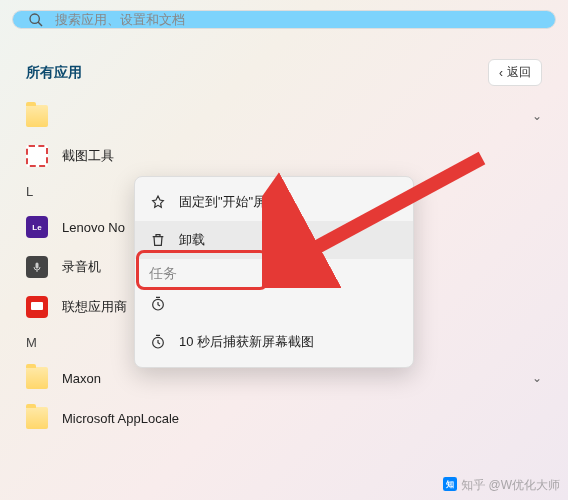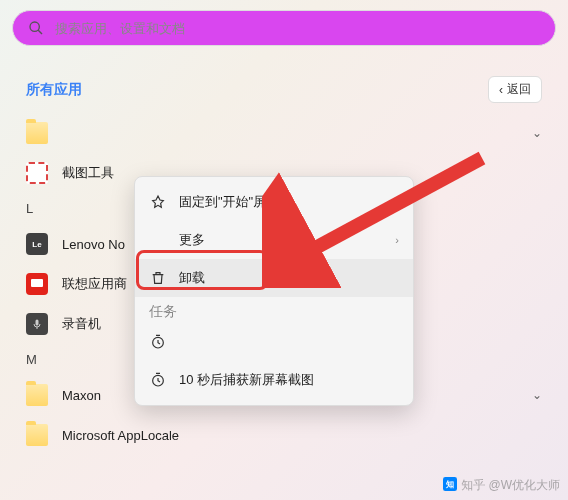--- a/index.html
+++ b/index.html
@@ -5,62 +5,62 @@
 * { margin: 0; padding: 0; box-sizing: border-box; font-family: "Segoe UI", "Microsoft YaHei", sans-serif; }
 body {
   width: 568px;
   height: 500px;
   background: linear-gradient(135deg, #f0f4f0 0%, #f5f0e8 30%, #f8ecec 60%, #f0e8f0 100%);
   position: relative;
   overflow: hidden;
 }
 .search-bar {
   margin: 10px 12px;
-  height: 36px;
-  background: #d946ef;
+  height: 19px;
+  background: #7dd3fc;
   border: 1px solid #ddd;
   border-radius: 18px;
   display: flex;
   align-items: center;
   padding: 0 14px;
   gap: 10px;
 }
 .search-bar input {
   border: none; outline: none; flex: 1;
   font-size: 13px; color: #333; background: transparent;
 }
 .search-bar input::placeholder { color: #888; }
 .header-row {
   display: flex;
   justify-content: space-between;
   align-items: center;
   padding: 20px 26px 10px 26px;
 }
-.header-title { font-size: 14px; font-weight: 600; color: #3b82f6; }
+.header-title { font-size: 14px; font-weight: 600; color: #0c4a6e; }
 .back-btn {
   display: flex; align-items: center; gap: 4px;
   background: #fff; border: 1px solid #ddd;
   border-radius: 6px; padding: 4px 10px;
   font-size: 12px; color: #333; cursor: pointer;
 }
 .app-list { padding: 0 14px; }
 .app-row {
   display: flex; align-items: center;
   height: 40px; padding: 0 12px;
   gap: 14px; border-radius: 4px;
 }
 .app-icon {
   width: 22px; height: 22px;
   display: flex; align-items: center; justify-content: center;
   border-radius: 4px; flex-shrink: 0;
 }
 .folder-icon { background: linear-gradient(180deg, #ffe9a8, #ffd76b); border-radius: 2px; position: relative; }
 .folder-icon::before { content: ""; position: absolute; top: -3px; left: 0; width: 10px; height: 4px; background: #ffd76b; border-radius: 2px 2px 0 0; }
 .snip-icon { background: #fff; border: 2px dashed #d44; border-radius: 3px; position: relative; }
-.lenovo-icon { background: #404040; color: #fff; font-size: 8px; font-weight: bold; }
+.lenovo-icon { background: #4c1d95; color: #fff; font-size: 8px; font-weight: bold; }
 .store-icon { background: #e2231a; border-radius: 4px; position: relative; }
 .store-icon::after { content:""; position:absolute; top:6px; left:5px; width:12px; height:8px; background:#fff; border-radius:1px; }
 .mic-icon { background: #444; border-radius: 4px; }
 .app-label { font-size: 13px; color: #222; flex: 1; }
 .section-letter {
   font-size: 13px; color: #444; font-weight: 500;
   padding: 8px 26px;
 }
 .chevron { color: #666; font-size: 12px; margin-left: auto; }
 .context-menu {
@@ -144,33 +144,33 @@
 </div>
 
 <div class="section-letter">L</div>
 
 <div class="app-list">
   <div class="app-row">
     <div class="app-icon lenovo-icon">Le</div>
     <div class="app-label">Lenovo No</div>
   </div>
   <div class="app-row">
-    <div class="app-icon store-icon"></div>
-    <div class="app-label">联想应用商</div>
-  </div>
-  <div class="app-row">
     <div class="app-icon mic-icon">
       <svg width="12" height="14" viewBox="0 0 24 24" fill="#ccc">
           <rect x="9" y="3" width="6" height="12" rx="3"></rect>
           <path d="M6 12a6 6 0 0012 0" stroke="#ccc" stroke-width="2" fill="none"></path>
           <line x1="12" y1="18" x2="12" y2="22" stroke="#ccc" stroke-width="2"></line>
         </svg>
     </div>
     <div class="app-label">录音机</div>
   </div>
+  <div class="app-row">
+    <div class="app-icon store-icon"></div>
+    <div class="app-label">联想应用商</div>
+  </div>
 </div>
 
 <div class="section-letter">M</div>
 
 <div class="app-list">
   <div class="app-row">
     <div class="app-icon folder-icon"></div>
     <div class="app-label">Maxon</div>
     <span class="chevron">⌄</span>
   </div>
@@ -181,25 +181,20 @@
 </div>
 
 <div class="context-menu">
   <div class="menu-item">
     <span class="menu-icon">
       <svg width="16" height="16" viewBox="0 0 24 24" fill="none" stroke="#333" stroke-width="1.8">
           <path d="M12 3l3 6 5 1-4 4 1 6-5-3-5 3 1-6-4-4 5-1z" fill="none"></path>
         </svg>
     </span>
     <span>固定到"开始"屏幕</span>
-  </div>
-  <div class="menu-item">
-    <span class="menu-icon"></span>
-    <span>更多</span>
-    <span class="menu-chevron">›</span>
   </div>
   <div class="menu-item highlighted">
     <span class="menu-icon">
       <svg width="16" height="16" viewBox="0 0 24 24" fill="none" stroke="#333" stroke-width="1.8">
           <path d="M4 7h16M9 7V4h6v3M6 7l1 13h10l1-13"></path>
         </svg>
     </span>
     <span>卸载</span>
   </div>
   <div class="menu-section-label">任务</div>

